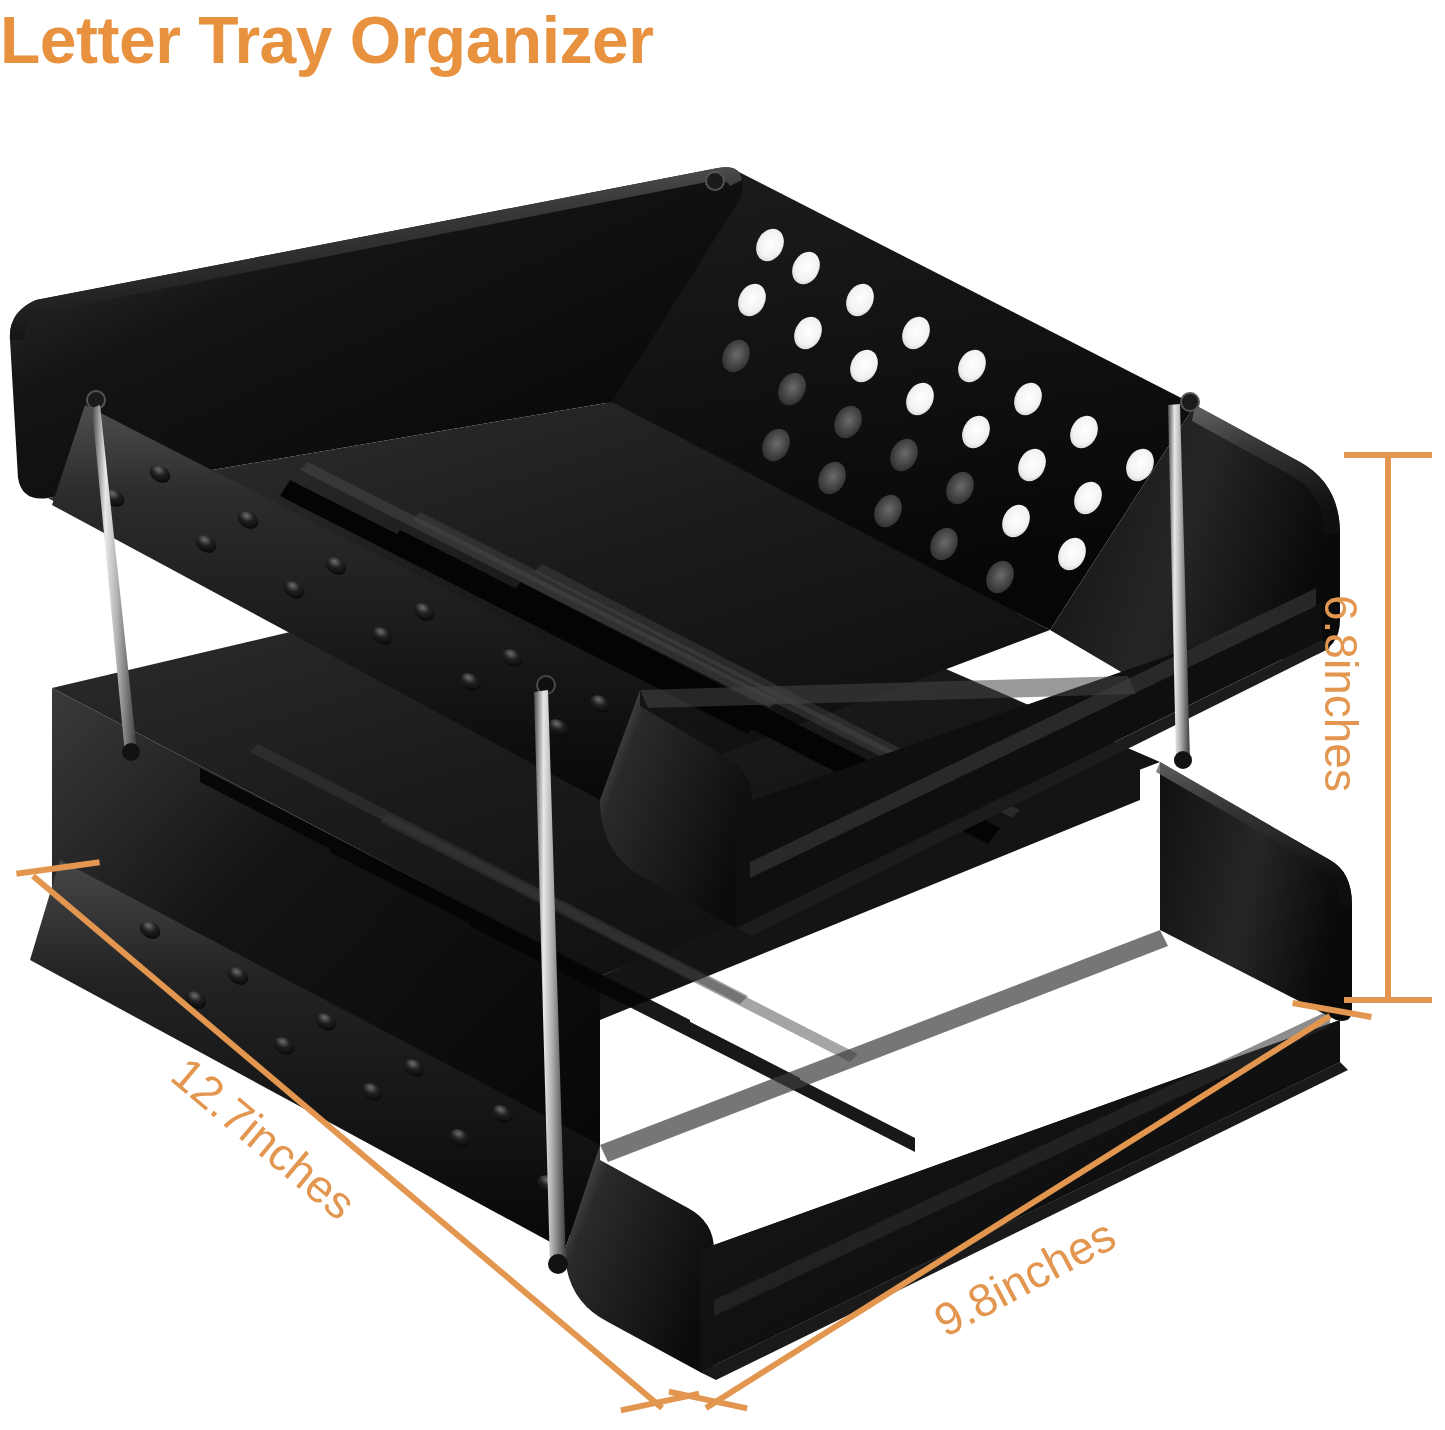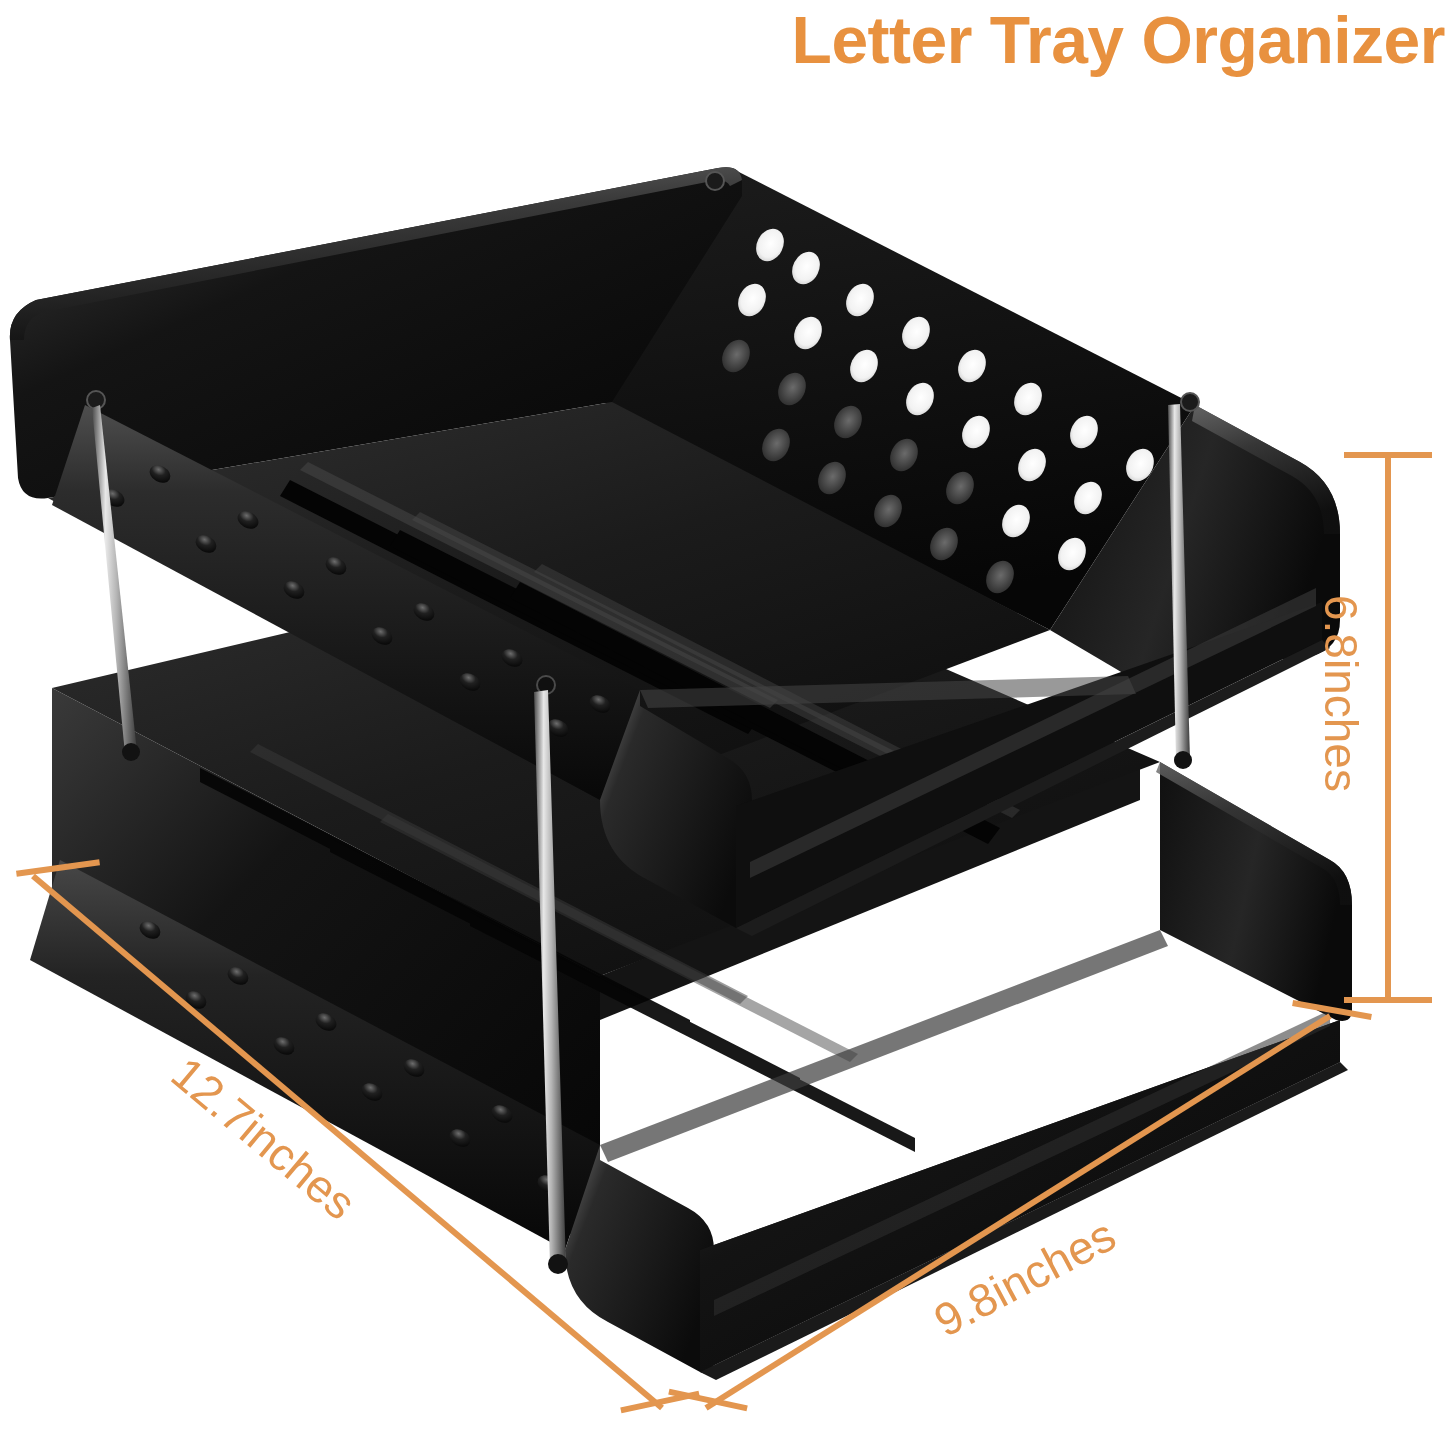--- a/index.html
+++ b/index.html
@@ -7,21 +7,21 @@
   #stage{
     position:relative;
     width:1445px;height:1430px;
     background:#ffffff;
     overflow:hidden;
   }
   
   #title{
     position:absolute;
     left:0;top:2px;width:1445px;
-    text-align:right;
+    text-align:left;
     font-family:"Liberation Sans", sans-serif;
     font-weight:bold;
     font-size:66px;
     letter-spacing:-0.5px;
     color:#E8913F;
     white-space:nowrap;
     user-select:none;
   }
   
   #product{

